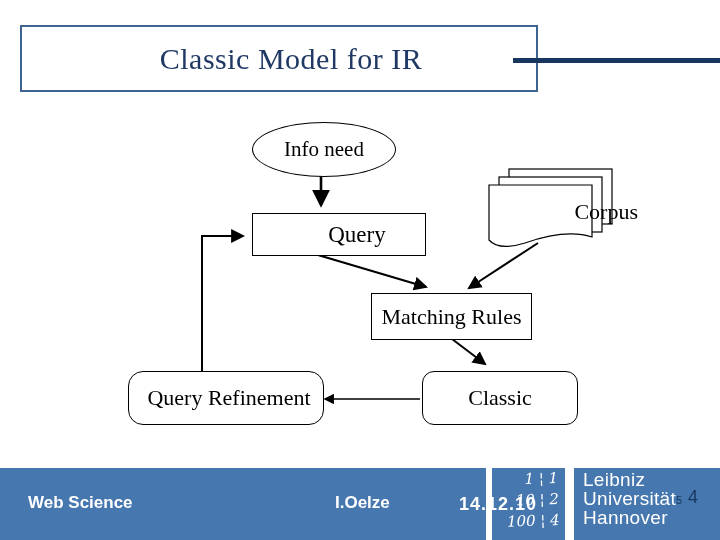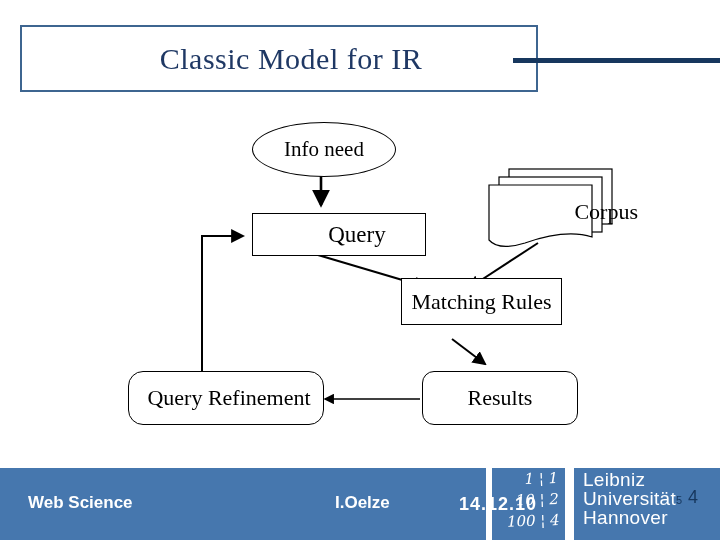--- a/index.html
+++ b/index.html
@@ -22,21 +22,21 @@
   }
   
   .diagram-svg{position:absolute;left:0;top:0;width:720px;height:540px;}
   .node{
     position:absolute;display:flex;align-items:center;justify-content:center;
     background:#fff;border:1px solid var(--diagram-ink);
     font-size:22px;color:var(--diagram-ink);white-space:nowrap;
   }
   .node.ellipse{left:252px;top:122px;width:142px;height:53px;border-radius:50%;font-size:21px;}
   .node.query{left:252px;top:213px;width:136px;height:41px;font-size:23px;padding-left:36px;}
-  .node.matching{left:371px;top:278px;width:159px;height:45px;margin-left:30px;}
+  .node.matching{left:371px;top:293px;width:159px;height:45px;}
   .node.qrefine{left:128px;top:371px;width:188px;height:52px;border-radius:15px;padding-left:6px;}
   .node.results{left:422px;top:371px;width:154px;height:52px;border-radius:12px;}
   .corpus-label{
     position:absolute;left:489px;top:192px;width:103px;height:40px;
     display:flex;align-items:center;justify-content:flex-end;
     font-size:22px;color:var(--diagram-ink);padding-left:46px;
   }
   
   .footer-seg{position:absolute;top:468px;height:72px;background:var(--footer-blue);}
   .seg-main{left:0;width:486px;}
@@ -114,21 +114,21 @@
   <div class="corpus-label">
     <span>Corpus</span>
   </div>
   <div class="node matching">
     <span>Matching Rules</span>
   </div>
   <div class="node qrefine">
     <span>Query Refinement</span>
   </div>
   <div class="node results">
-    <span>Results</span>
+    <span>Classic</span>
   </div>
 
   <div class="footer-seg seg-main"></div>
   <div class="footer-seg seg-logo"></div>
   <div class="footer-seg seg-text"></div>
 
   <div class="footer-label f-course">Web Science</div>
   <div class="footer-label f-author">I.Oelze</div>
   <div class="f-date">14.12.10</div>
 

